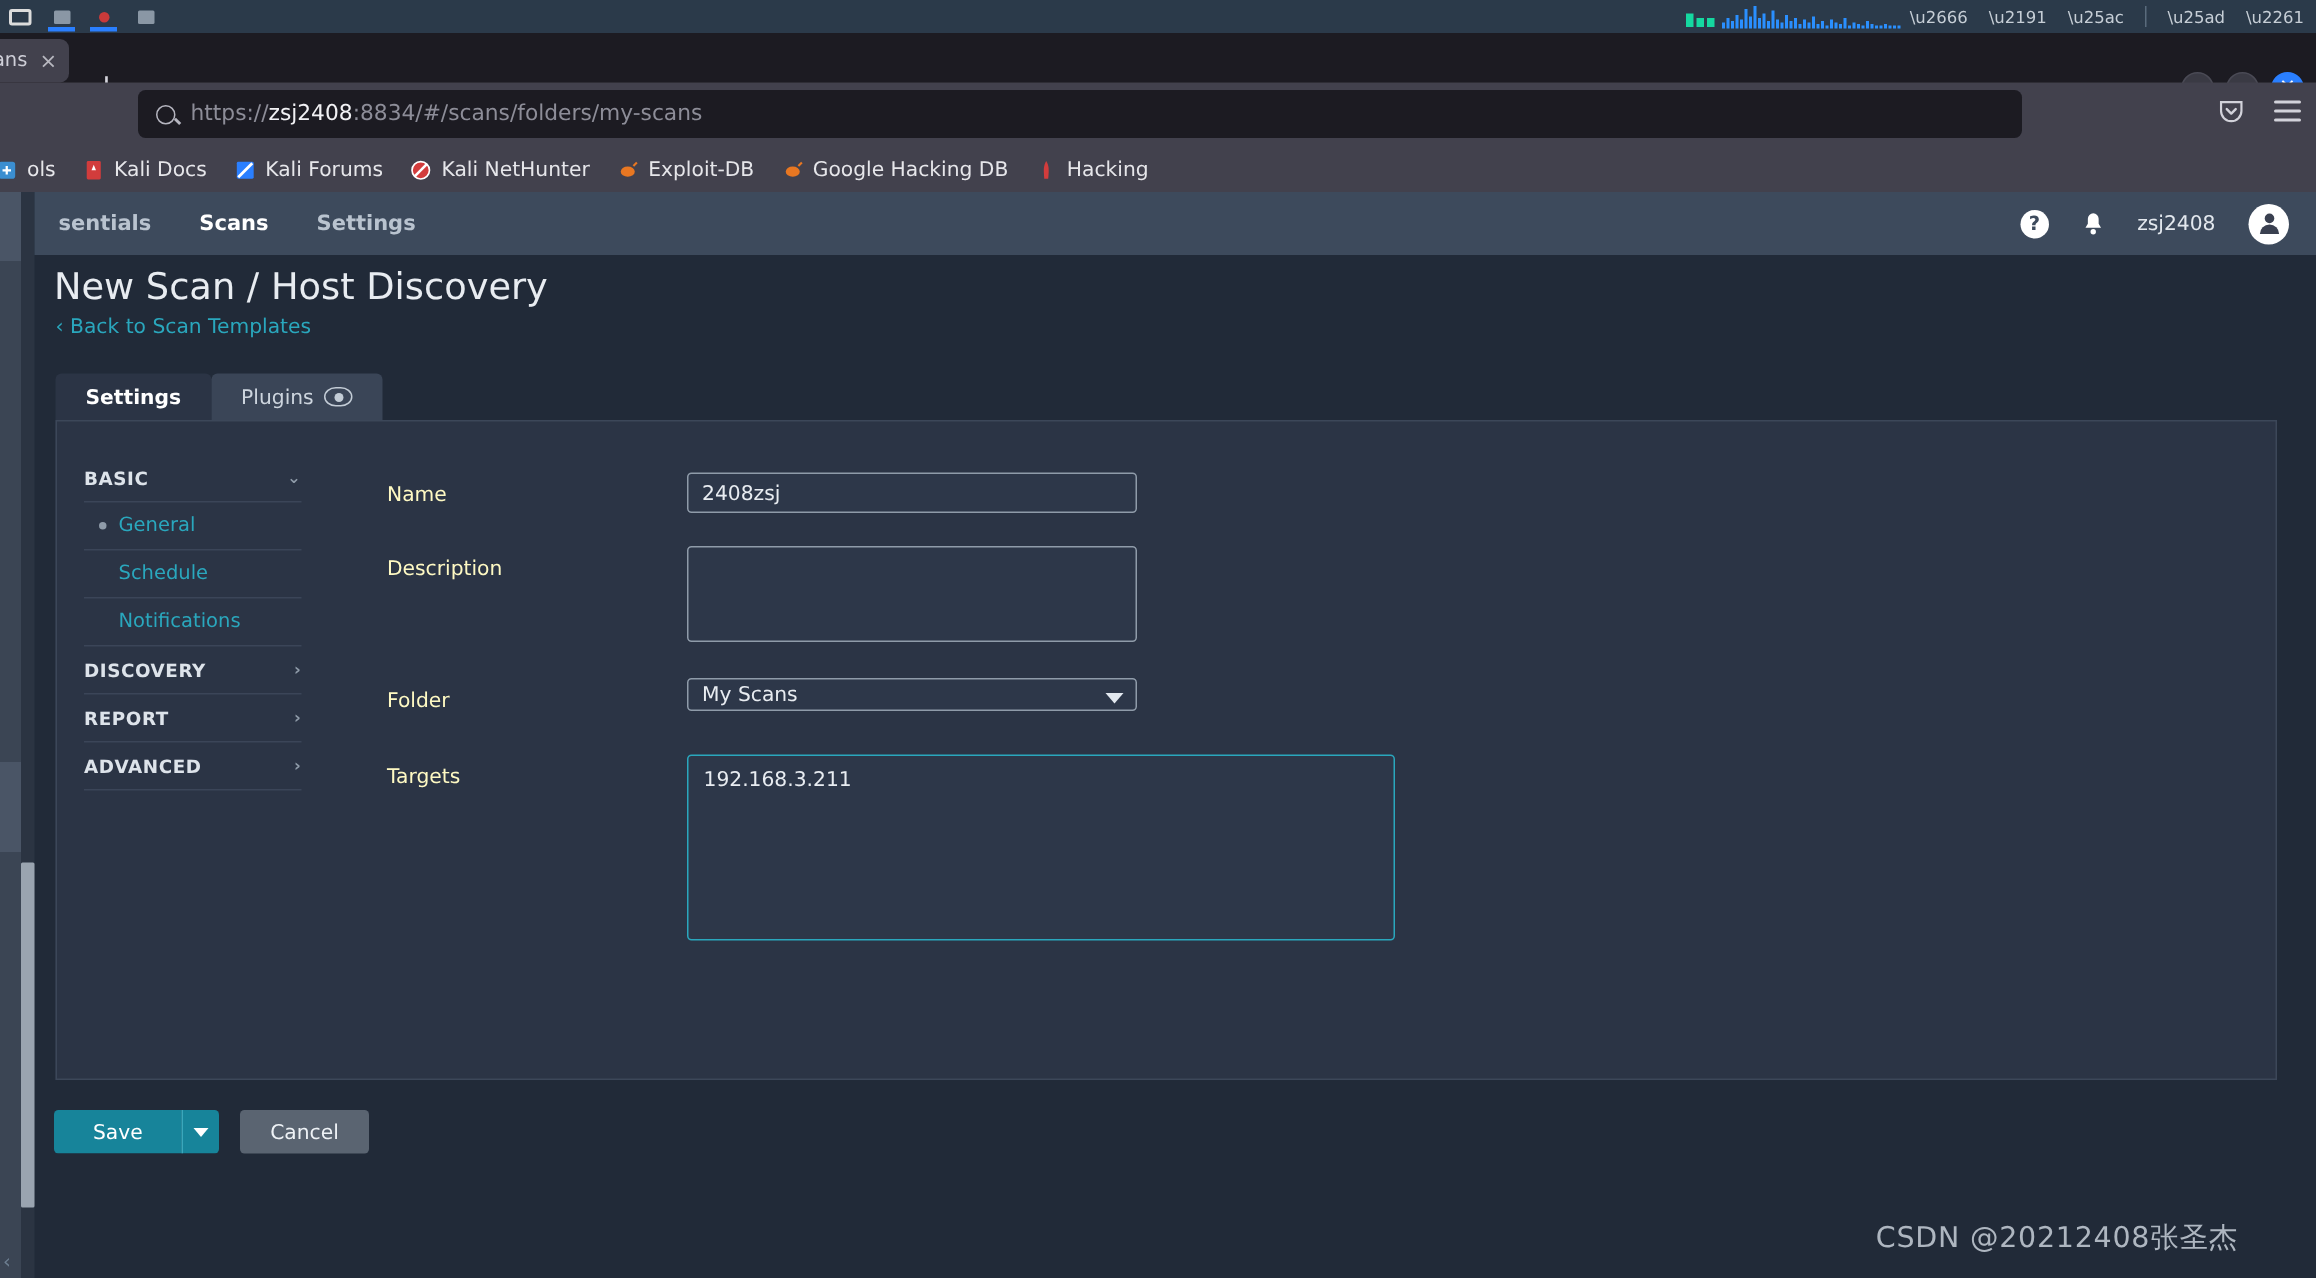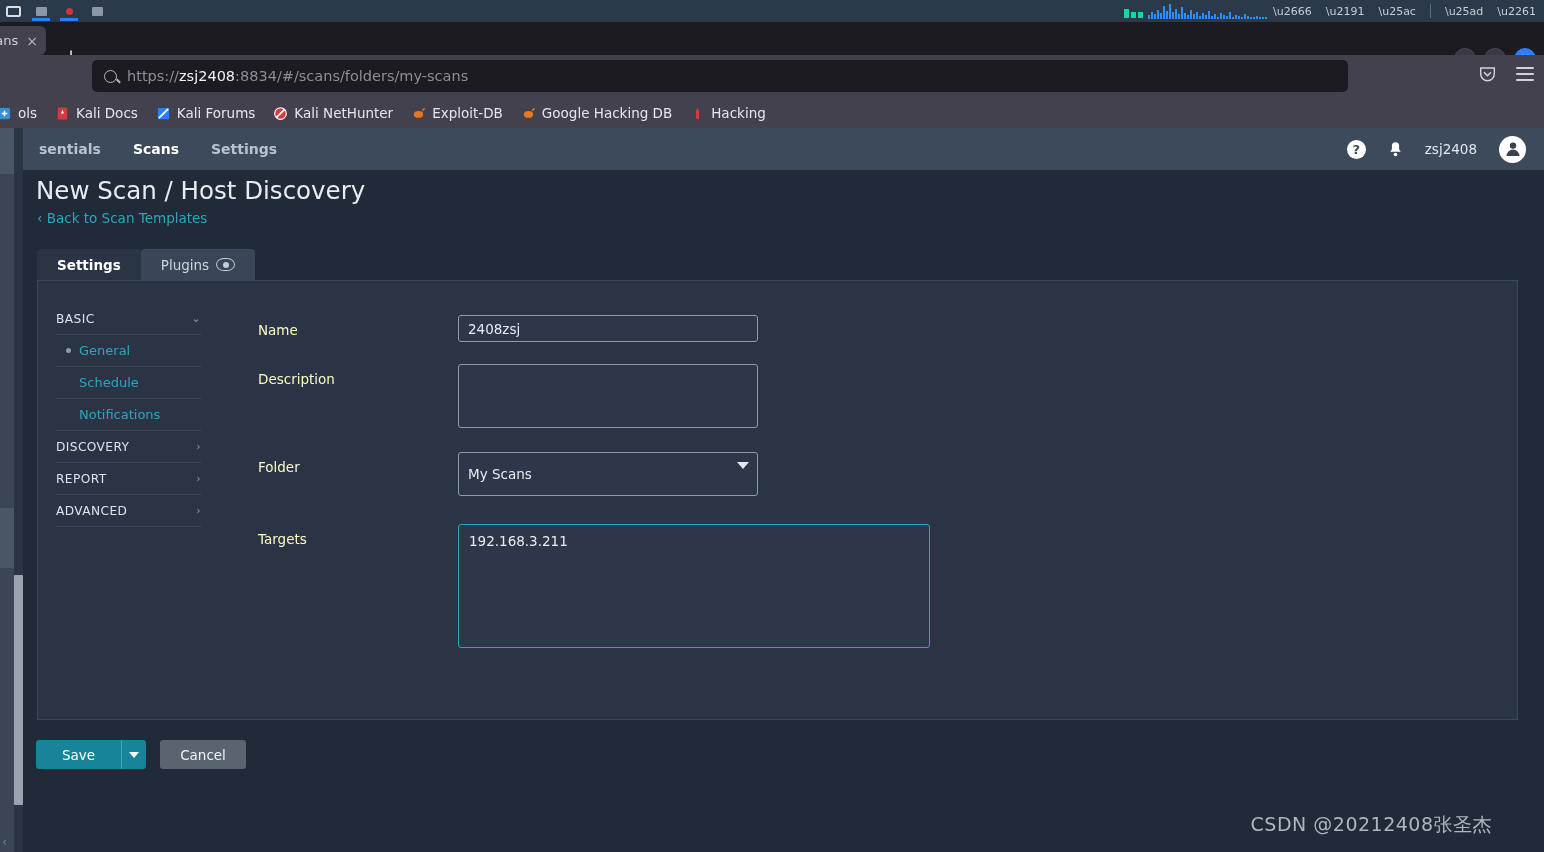--- a/index.html
+++ b/index.html
@@ -172,21 +172,21 @@
   .card {
     position: absolute; left: 37px; top: 280px; width: 1481px; height: 440px;
     background: #2b3445; border: 1px solid #3c4759;
   }
   .card-inner { position: absolute; left: 0; top: 0; right: 0; bottom: 0; display: flex; }
 
   
   .sidebar { width: 181px; padding: 22px 18px 0 18px; }
   .sb-group {
     display: flex; align-items: center; justify-content: space-between;
-    height: 31px; font-size: 12.2px; font-weight: normal; color: #dde3ea;
+    height: 31px; font-size: 12.2px; font-weight: bold; color: #dde3ea;
     letter-spacing: 0.4px; cursor: pointer;
   }
   .sb-chev { color: #8f9ba9; font-size: 11px; }
   .sb-sep { height: 1px; background: #3b4558; }
   .sb-item {
     height: 31px; display: flex; align-items: center; gap: 8px;
     font-size: 13px; color: #2aa7bd; padding-left: 10px; cursor: pointer;
   }
   .sb-dot { width: 5px; height: 5px; border-radius: 50%; background: #8f9ba9; display: block; }
   .sb-dot.hidden { visibility: hidden; }
@@ -200,21 +200,21 @@
     border: 1px solid #8f9ba9; border-radius: 3px;
     font-family: inherit; font-size: 13.5px; padding: 0 9px; outline: none;
   }
   .ftextarea {
     width: 300px; height: 64px; background: #2d3749; color: #e8ecf1;
     border: 1px solid #8f9ba9; border-radius: 3px;
     font-family: inherit; font-size: 13.5px; padding: 7px 9px; outline: none; resize: none;
   }
   .fselect-wrap { position: relative; width: 300px; }
   .fselect {
-    width: 300px; height: 44px; background: #2d3749; color: #e8ecf1;
+    width: 300px; height: 22px; background: #2d3749; color: #e8ecf1;
     border: 1px solid #8f9ba9; border-radius: 3px;
     font-family: inherit; font-size: 13.5px; padding: 0 9px; outline: none;
     appearance: none; -webkit-appearance: none;
   }
   .fselect-arrow {
     position: absolute; right: 9px; top: 10px; width: 0; height: 0;
     border-left: 6px solid transparent; border-right: 6px solid transparent;
     border-top: 7px solid #e2e8ef; pointer-events: none;
   }
   .ftargets {

